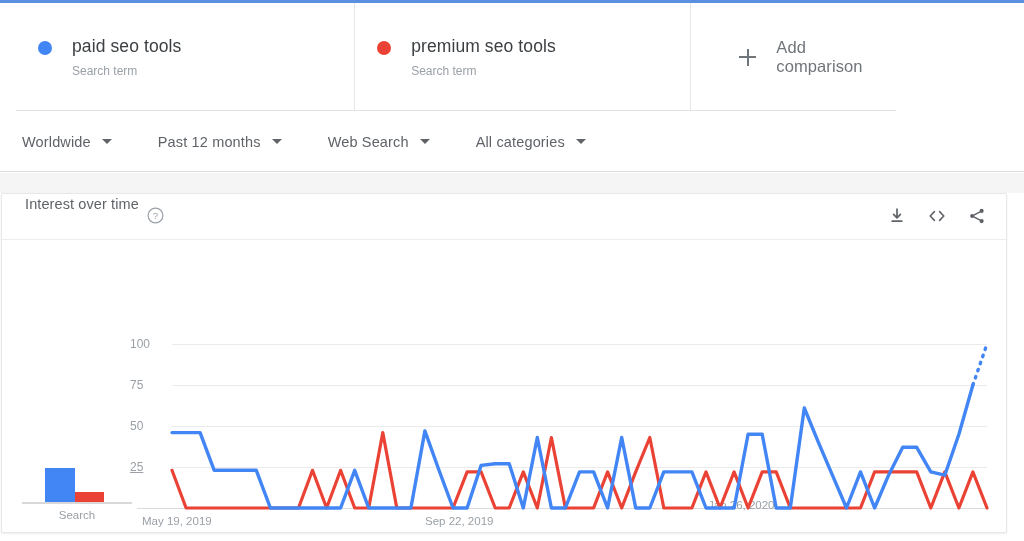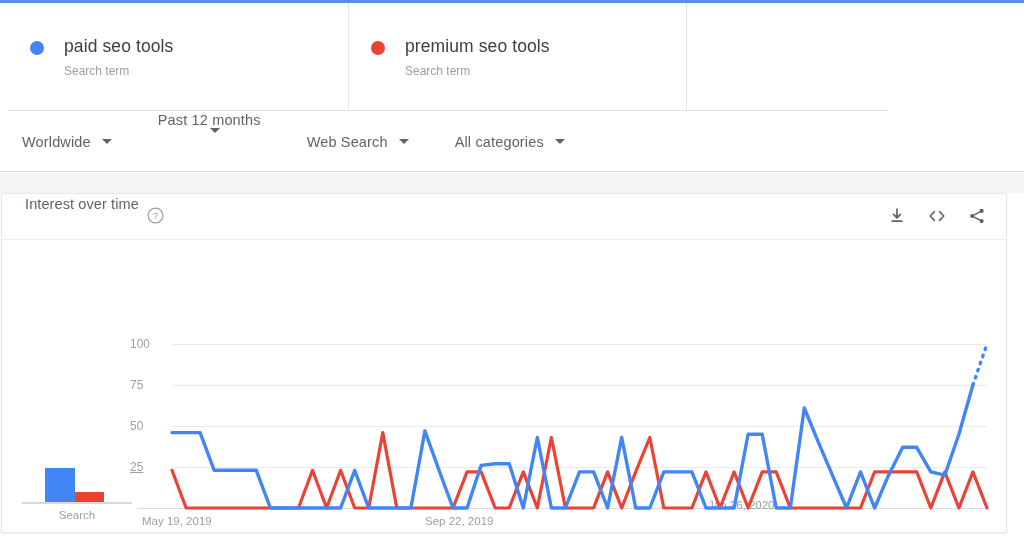--- a/index.html
+++ b/index.html
@@ -20,21 +20,21 @@
 
   
   .top-accent {
     position: absolute; left: 0; top: 0;
     width: 1024px; height: 3px;
     background: #5b8fe0;
   }
 
   
   .terms-row {
-    position: absolute; left: 8px; top: 3px;
+    position: absolute; left: 16px; top: 3px;
     width: 880px; height: 108px;
     display: flex;
     background: #ffffff;
     border-bottom: 1px solid #e3e3e3;
   }
   .term-card {
     position: relative;
     height: 108px;
     border-right: 1px solid #e6e6e6;
     display: flex;
@@ -111,21 +111,21 @@
     letter-spacing: .15px;
   }
   .caret {
     width: 0; height: 0;
     margin-left: 11px;
     border-left: 5px solid transparent;
     border-right: 5px solid transparent;
     border-top: 5px solid #5f6368;
   }
   .f0 { margin-left: 22px; }
-  .f1 { margin-left: 46px; flex-direction: column; }
+  .f1 { margin-left: 46px; }
   .f2 { margin-left: 46px; }
   .f3 { margin-left: 46px; }
 
   
   .gray-gap {
     position: absolute; left: 0; top: 173px;
     width: 1024px; height: 20px;
     background: #f5f5f5;
   }
 
@@ -253,20 +253,24 @@
     <div class="term-card c1">
       <div class="term-inner">
         <span class="dot" style="background: rgb(234, 67, 53);"></span>
         <span class="term-texts">
           <span class="term-name">premium seo tools</span>
           <span class="term-sub">Search term</span>
         </span>
       </div>
     </div>
 
+    <div class="add-card">
+      <span class="plus-icon"></span>
+      <span class="add-label">Add comparison</span>
+    </div>
   </div>
 
   <div class="filter-bar">
     <div class="filter f0">
       <span class="flabel">Worldwide</span>
       <span class="caret"></span>
     </div>
     <div class="filter f1">
       <span class="flabel">Past 12 months</span>
       <span class="caret"></span>

